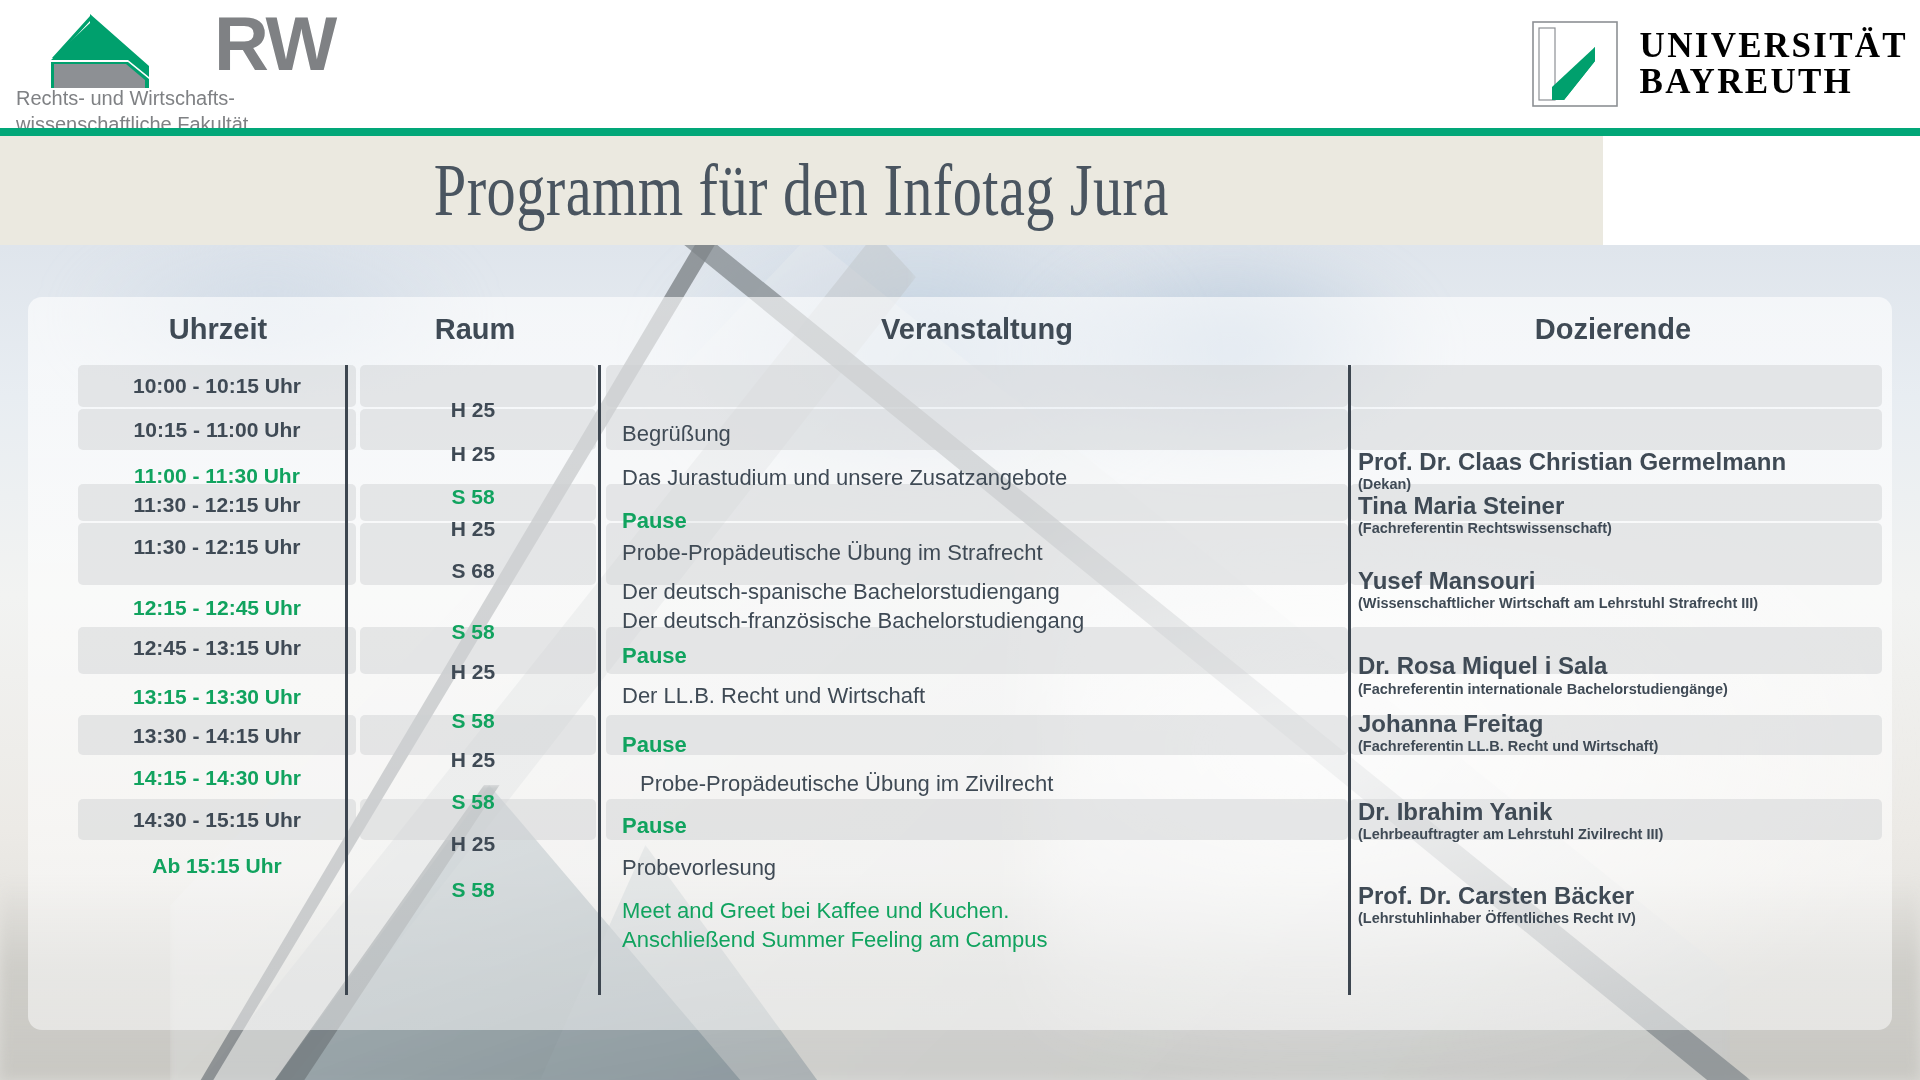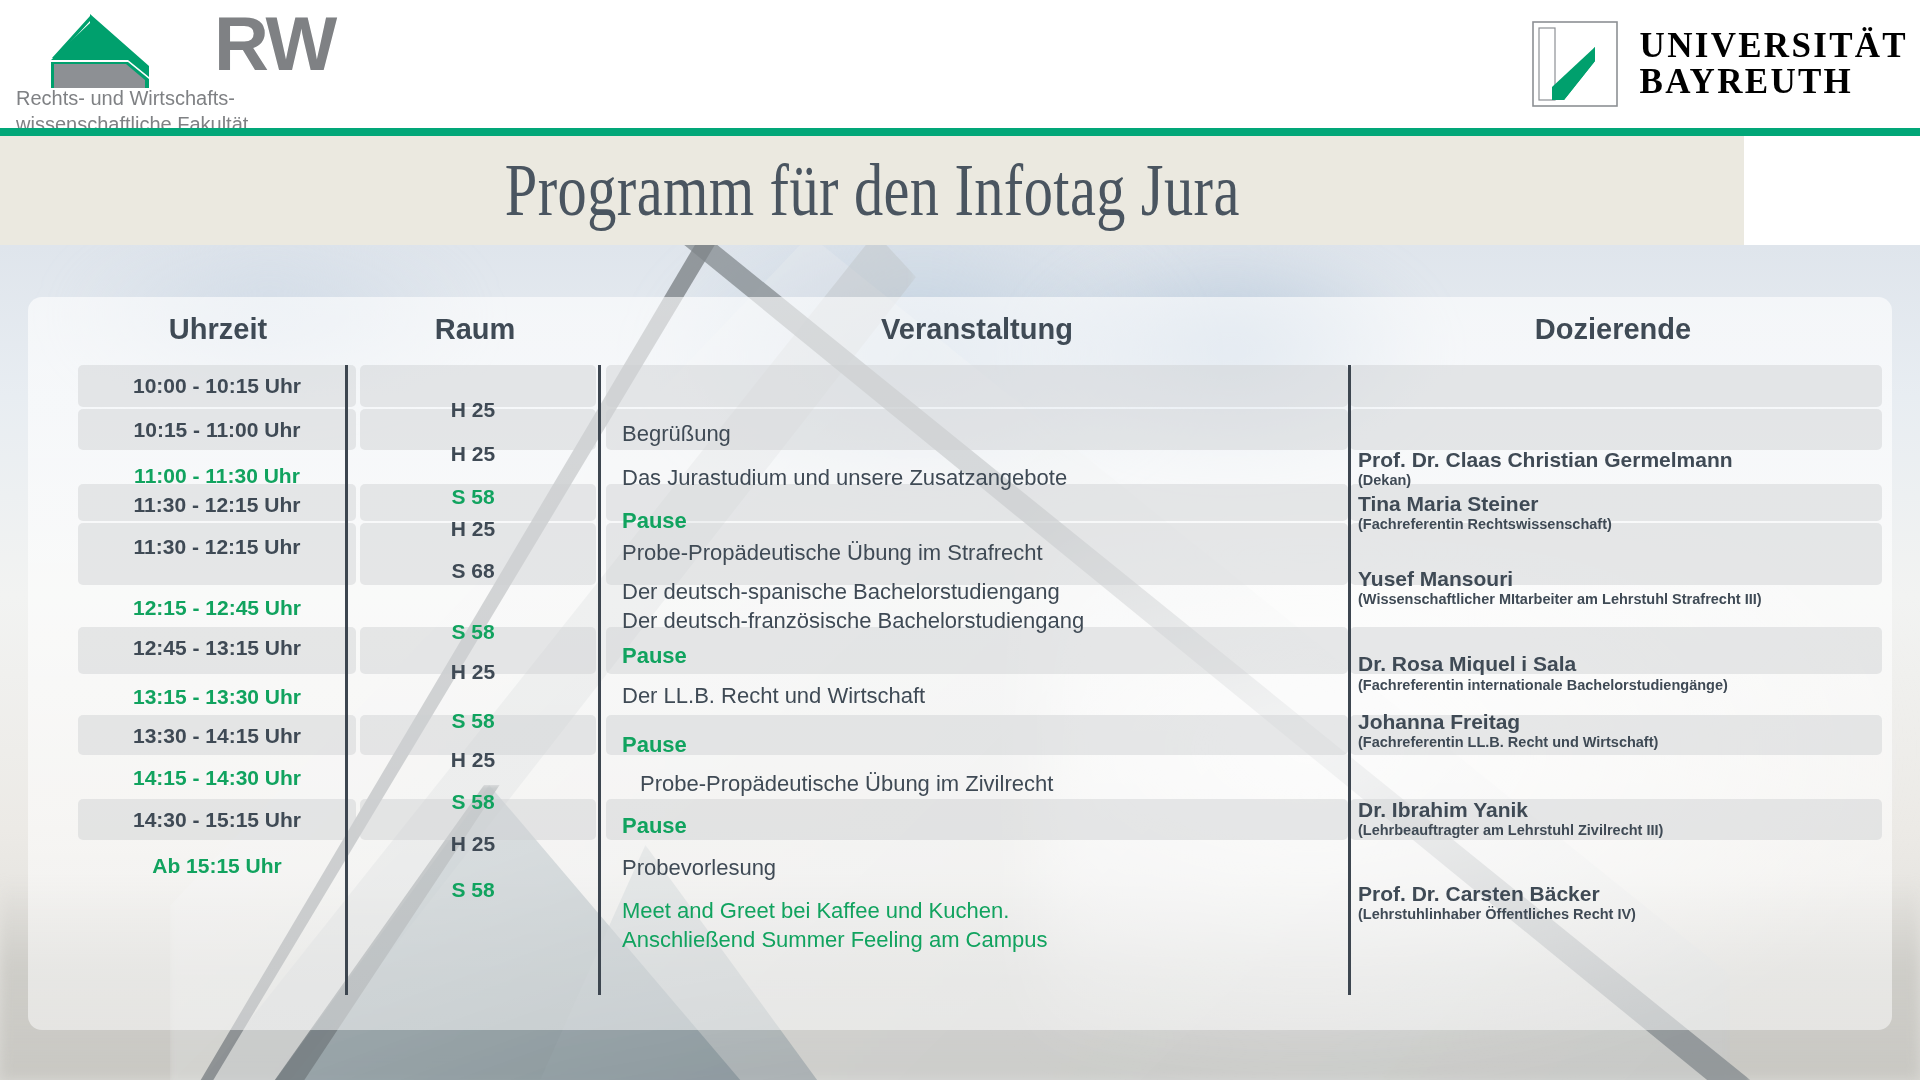--- a/index.html
+++ b/index.html
@@ -112,21 +112,21 @@
     line-height:1.04; letter-spacing:2.3px;
   }
 
   #green-rule {
     position:absolute; left:0; top:128px; width:1920px; height:8px;
     background:#02a778; z-index:6;
   }
 
   
   #title-band {
-    position:absolute; left:0; top:136px; width:1744px; height:109px;
+    position:absolute; left:0; top:136px; width:1603px; height:109px;
     background:#ebe9e0; z-index:5;
     display:flex; align-items:center; justify-content:center;
   }
   #title-band h1 {
     font-family:"Liberation Serif", serif;
     font-size:73px; font-weight:normal; color:#4a5560;
     transform:scaleX(0.80); transform-origin:center;
     letter-spacing:0.5px; white-space:nowrap;
   }
 
@@ -167,21 +167,21 @@
   .cell-room {
     left:322px; width:246px; text-align:center;
     font-size:21px; font-weight:bold; color:#3f4a55;
   }
   .cell-event {
     left:594px; width:720px; text-align:left;
     font-size:22px; color:#3f4a55; line-height:1.3;
   }
   .cell-person { left:1330px; width:520px; text-align:left; }
   .cell-person .pname {
-    font-size:21px; font-weight:bold; color:#3f4a55; line-height:1.18;
+    font-size:24px; font-weight:bold; color:#3f4a55; line-height:1.18;
   }
   .cell-person .prole {
     font-size:14.5px; font-weight:bold; color:#3f4a55; line-height:1.2;
   }
 
   
   .shade {
     position:absolute; background:rgba(205,208,210,.46);
     border-radius:5px; z-index:1;
   }
@@ -310,21 +310,21 @@
           <div class="shade shade-room" style="top: 0px; height: 37px;"></div>
           <div class="shade shade-event" style="top: 0px; height: 37px;"></div>
           <div class="shade shade-pers" style="top: 0px; height: 37px;"></div>
           <div class="cell cell-time" style="top: 9px;">11:30 - 12:15 Uhr</div>
           <div class="cell cell-room" style="top: 9px;">H 25</div>
           <div class="cell cell-event" style="top: 7px;">
             <div>Probe-Propädeutische Übung im Strafrecht</div>
           </div>
           <div class="cell cell-person" style="top: 6px;">
             <div class="pname">Yusef Mansouri</div>
-            <div class="prole">(Wissenschaftlicher MItarbeiter am Lehrstuhl Strafrecht III)</div>
+            <div class="prole">(Wissenschaftlicher Wirtschaft am Lehrstuhl Strafrecht III)</div>
           </div>
         </div>
         <div class="row" style="top: 226px; height: 64px;">
           <div class="shade shade-time" style="top: 0px; height: 62px;"></div>
           <div class="shade shade-room" style="top: 0px; height: 62px;"></div>
           <div class="shade shade-event" style="top: 0px; height: 62px;"></div>
           <div class="shade shade-pers" style="top: 0px; height: 62px;"></div>
           <div class="cell cell-time" style="top: 12px;">11:30 - 12:15 Uhr</div>
           <div class="cell cell-room" style="top: 12px;">S 68</div>
           <div class="cell cell-event" style="top: 7px;">

